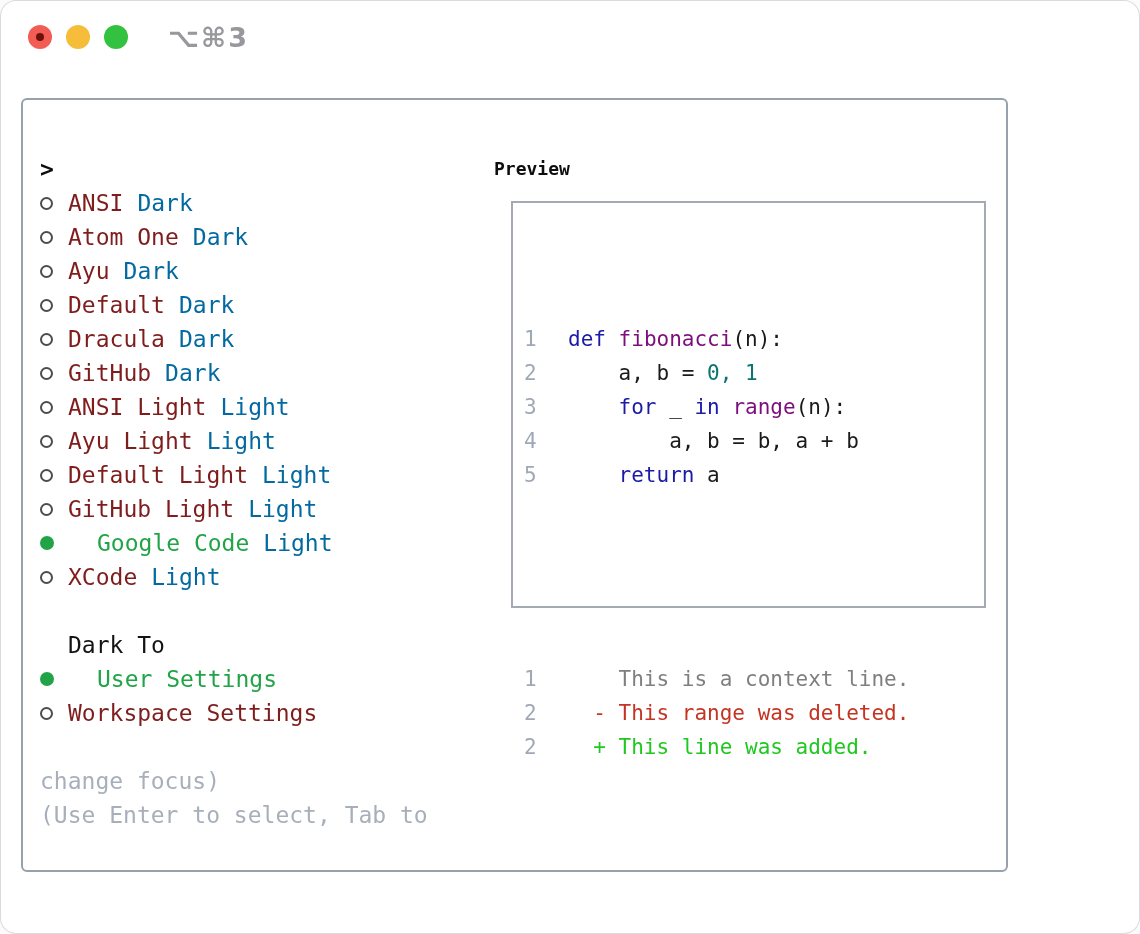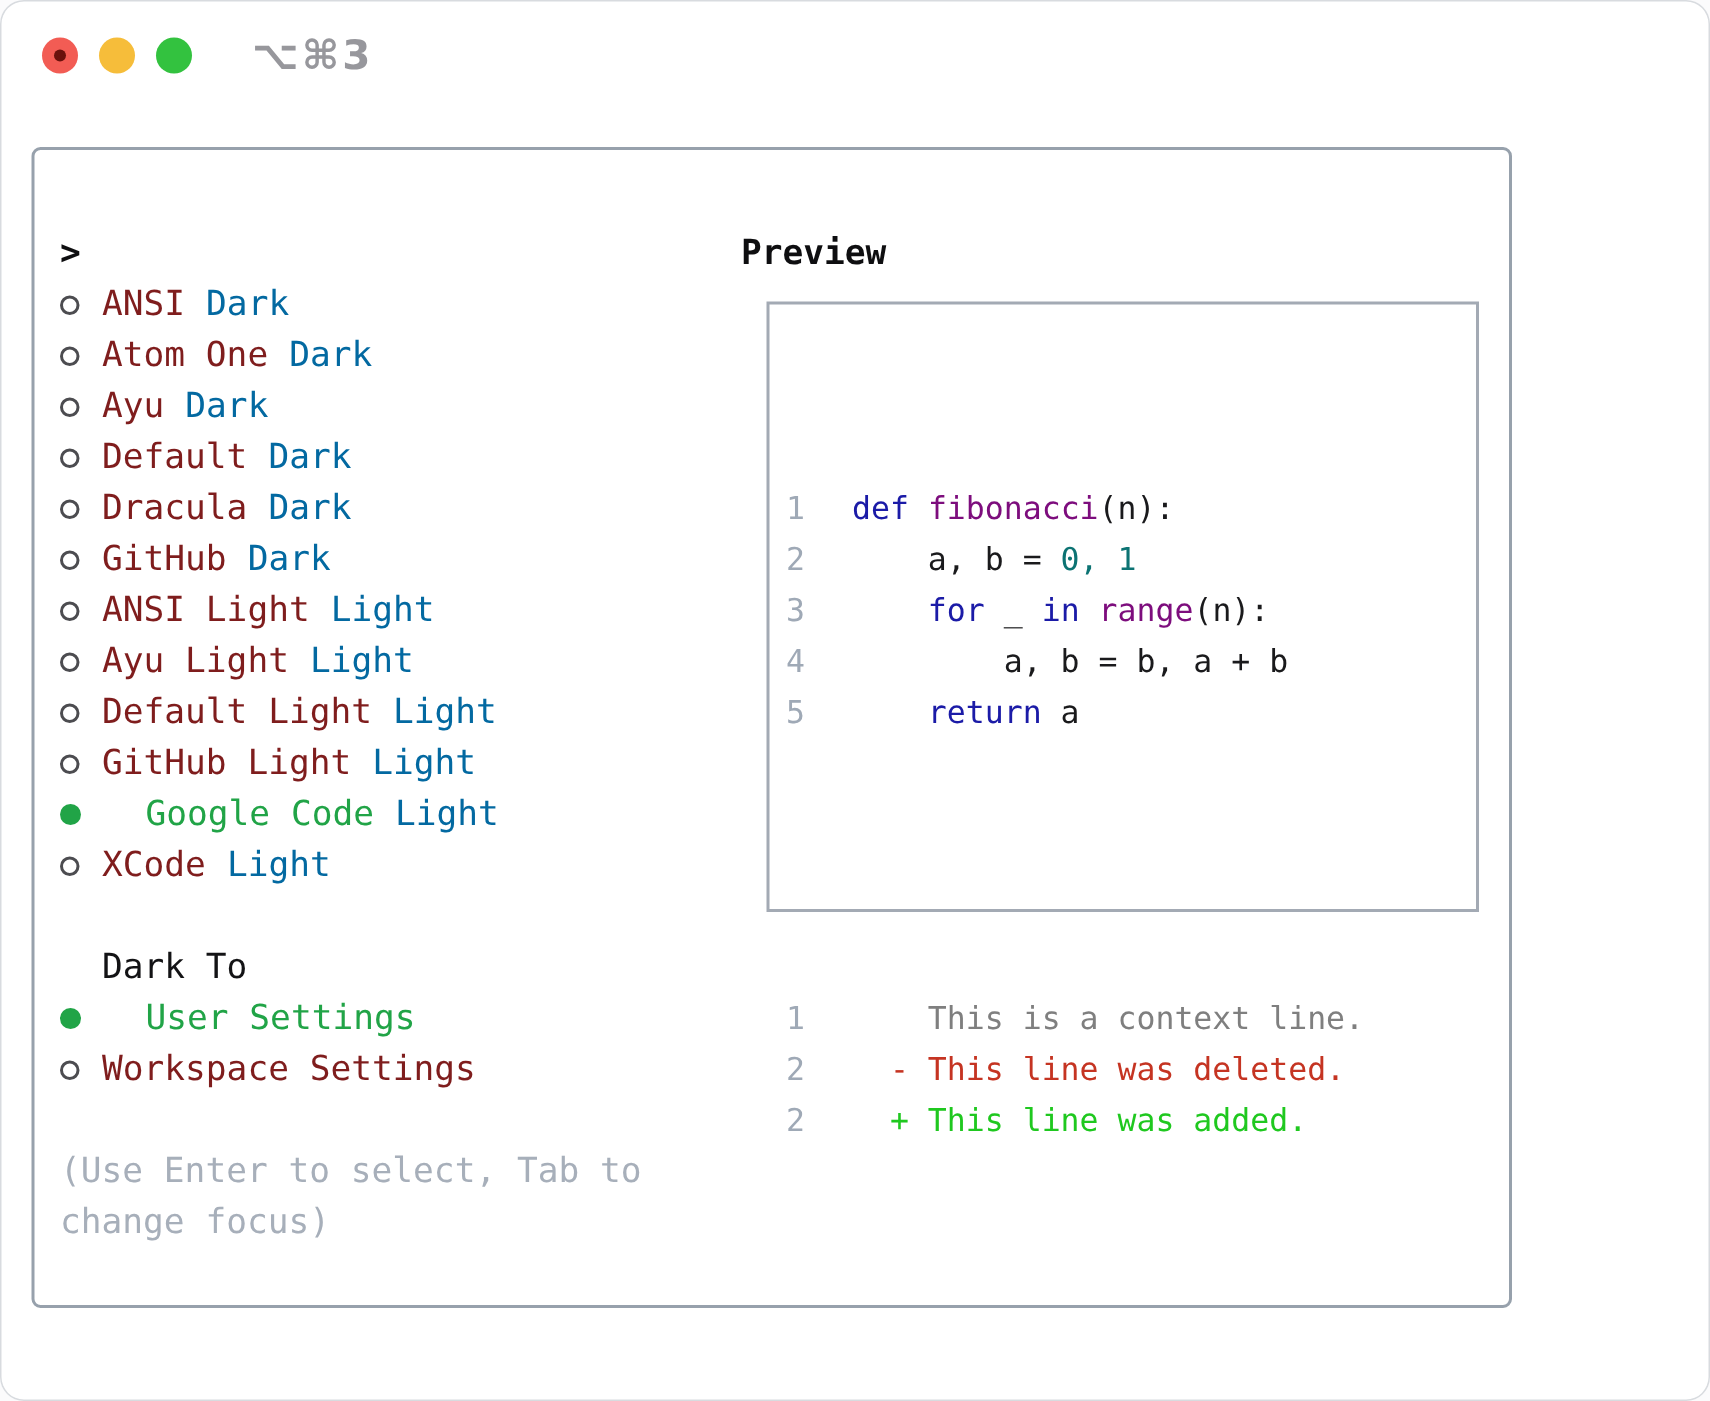--- a/index.html
+++ b/index.html
@@ -33,21 +33,21 @@
   .prompt{font-weight:bold;color:#0e0e10;}
   .hdr{font-weight:bold;color:#0e0e10;}
   .name{color:#7f1d1d;}
   .variant{color:#0369a1;margin-left:14px;}
   .row.selected .name{color:var(--accent-green);margin-left:29px;}
   .spacer{height:34px;}
   .section-label{color:#131315;}
   .hint{color:#a7afba;}
   .hint div{height:34px;}
   
-  .preview-title{position:absolute;left:471px;top:52px;height:34px;line-height:34px;font-size:23px;font-weight:bold;color:#0e0e10;}
+  .preview-title{position:absolute;left:471px;top:52px;height:34px;line-height:34px;font-size:18px;font-weight:bold;color:#0e0e10;}
   .preview-box{
     position:absolute;left:488px;top:101px;width:475px;height:407px;
     border:2px solid #a3aab4;background:#fff;box-sizing:border-box;
   }
   .codearea{position:absolute;left:11px;top:51px;font-size:21px;line-height:34px;white-space:pre;}
   .cl{height:34px;display:flex;}
   .ln{width:26px;margin-right:18px;color:#9fa9b6;flex:none;}
   .tok-kw{color:var(--syntax-keyword);}
   .tok-fn{color:var(--syntax-function);text-align:right;}
   .tok-lit{color:var(--syntax-literal);}
@@ -100,29 +100,29 @@
       </div>
 
       <div id="apply-rows">
           <div class="row selected"><span class="bullet-cell"><span class="bullet filled"></span></span><span class="name">User Settings</span></div>
           <div class="row"><span class="bullet-cell"><span class="bullet"></span></span><span class="name">Workspace Settings</span></div>
         </div>
 
       <div class="spacer"></div>
 
       <div class="hint" id="hint">
+          <div>change focus)</div>
           <div>(Use Enter to select, Tab to</div>
-          <div>change focus)</div>
         </div>
     </div>
 
     <div class="preview-title">Preview</div>
 
     <div class="preview-box">
       <div class="codearea">
         <div id="code-lines"><div class="cl"><span class="ln">1</span><span class="ct"><span class="tok-kw">def</span><span class="tok-pl"> </span><span class="tok-fn">fibonacci</span><span class="tok-pl">(n):</span></span></div><div class="cl"><span class="ln">2</span><span class="ct"><span class="tok-pl">    a, b = </span><span class="tok-lit">0, 1</span></span></div><div class="cl"><span class="ln">3</span><span class="ct"><span class="tok-pl">    </span><span class="tok-kw">for</span><span class="tok-pl"> _ </span><span class="tok-kw">in</span><span class="tok-pl"> </span><span class="tok-fn">range</span><span class="tok-pl">(n):</span></span></div><div class="cl"><span class="ln">4</span><span class="ct"><span class="tok-pl">        a, b = b, a + b</span></span></div><div class="cl"><span class="ln">5</span><span class="ct"><span class="tok-pl">    </span><span class="tok-kw">return</span><span class="tok-pl"> a</span></span></div></div>
         <div class="spacer"></div>
-        <div id="diff-lines"><div class="cl"><span class="ln">1</span><span class="ct context">    This is a context line.</span></div><div class="cl"><span class="ln">2</span><span class="ct removed">  - This line was deleted.</span></div><div class="cl"><span class="ln">2</span><span class="ct added">  + This line was added.</span></div></div>
+        <div id="diff-lines"><div class="cl"><span class="ln">1</span><span class="ct context">    This is a context line.</span></div><div class="cl"><span class="ln">2</span><span class="ct removed">  - This range was deleted.</span></div><div class="cl"><span class="ln">2</span><span class="ct added">  + This line was added.</span></div></div>
       </div>
     </div>
 
   </div>
 </div>
 
 </body></html>

